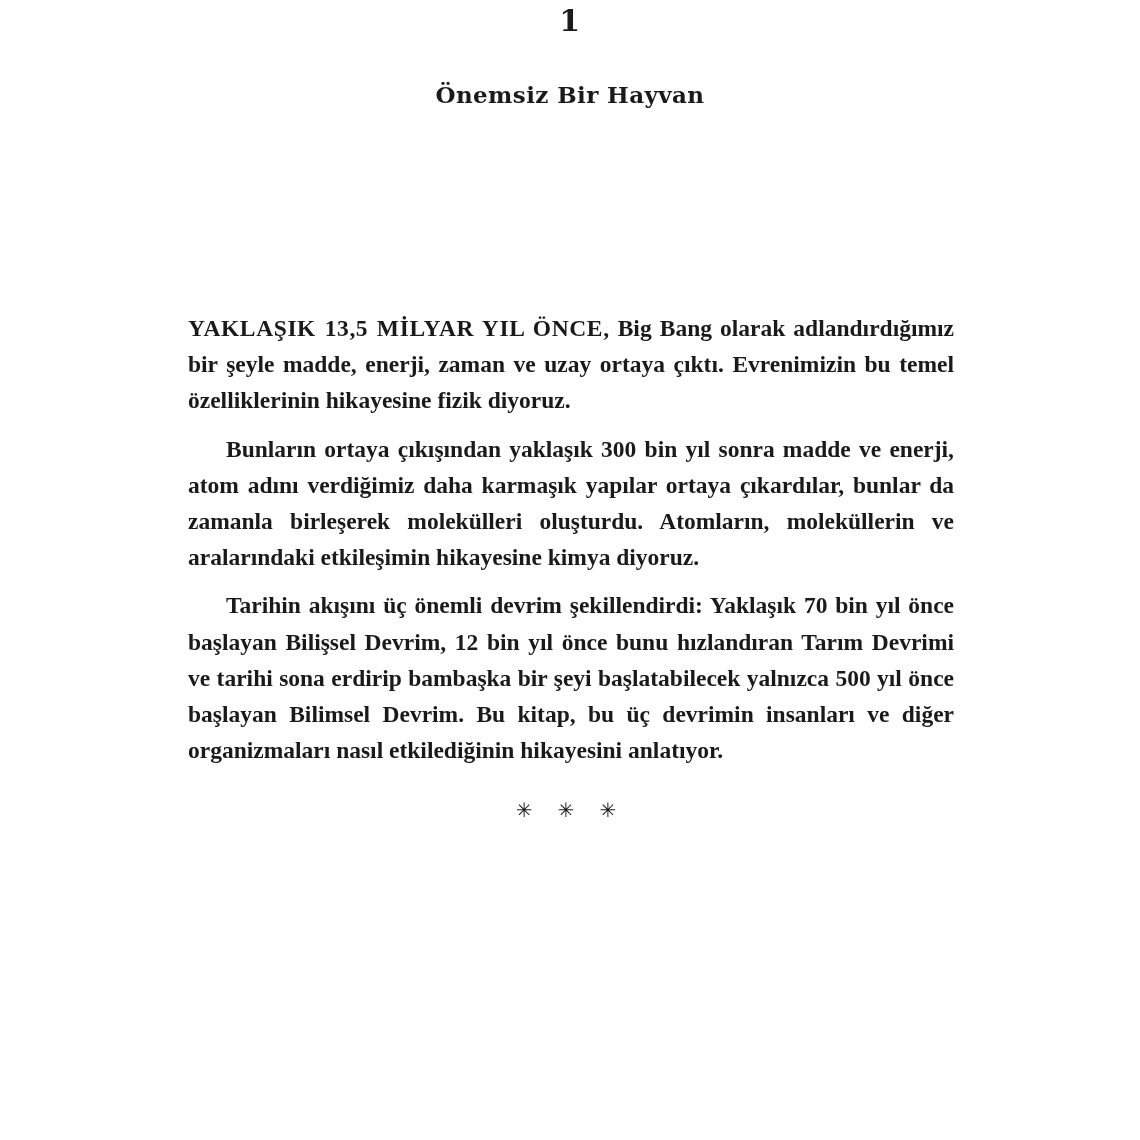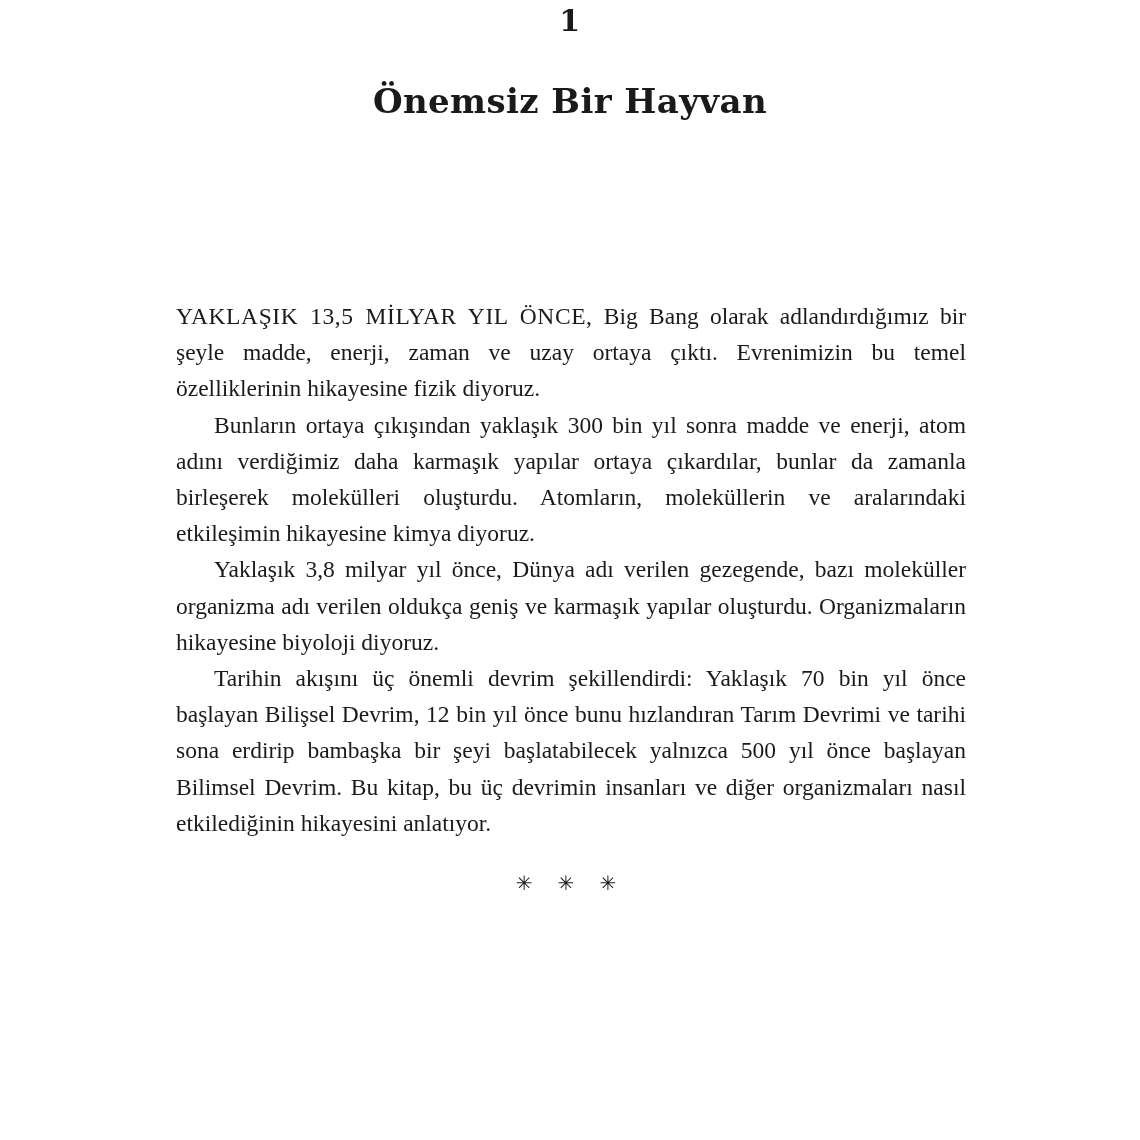--- a/index.html
+++ b/index.html
@@ -20,39 +20,40 @@
     text-align: center;
     font-size: 30px;
     font-weight: bold;
     letter-spacing: 0.5px;
     margin-top: 4px;
     line-height: 1.1;
     font-family: "DejaVu Serif", "Liberation Serif", serif;
   }
   .chapter-title {
     text-align: center;
-    font-size: 34px;
+    font-size: 23px;
     font-weight: bold;
     letter-spacing: 0.4px;
     margin-top: 44px;
     font-family: "DejaVu Serif", "Liberation Serif", serif;
   }
   .body-block {
     position: absolute;
     left: 176px;
     width: 790px;
     top: 298px;
   }
   p.para {
-    margin: 0;
+    margin: 12px;
     font-size: 23.5px;
     line-height: 36.2px;
     text-align: justify;
     text-justify: inter-word;
     hyphens: manual;
+    font-weight: bold;
   }
   p.para + p.para {
     text-indent: 38px;
   }
   .smallcaps {
     font-variant: small-caps;
     letter-spacing: 0.6px;
     font-size: 23.5px;
   }
   em {
@@ -76,21 +77,20 @@
 
   <div class="chapter-number">1</div>
   <div class="chapter-title">Önemsiz Bir Hayvan</div>
 
   <div class="body-block">
 
     <p class="para"><span class="smallcaps">YAKLAŞIK 13,5 MİLYAR YIL ÖNCE,</span><span> Big Bang olarak adlandırdığımız bir şeyle madde, enerji, zaman ve uzay ortaya çıktı. Evrenimizin bu temel özelliklerinin hikayesine fizik diyoruz.</span></p>
 
     <p class="para">Bunların ortaya çıkışından yaklaşık 300 bin yıl sonra madde ve enerji, atom adını verdiğimiz daha karmaşık yapılar ortaya çıkardılar, bunlar da zamanla birleşerek molekülleri oluşturdu. Atomların, moleküllerin ve aralarındaki etkileşimin hikayesine kimya diyoruz.</p>
 
-    <p class="para">Yaklaşık 3,8 milyar yıl önce, Dünya adı verilen gezegende, bazı moleküller organizma adı verilen oldukça geniş ve karmaşık yapılar oluşturdu. Organizmaların hikayesine biyoloji diyoruz.</p>
 
 
     <p class="para">Tarihin akışını üç önemli devrim şekillendirdi: Yaklaşık 70 bin yıl önce başlayan Bilişsel Devrim, 12 bin yıl önce bunu hızlandıran Tarım Devrimi ve tarihi sona erdirip bambaşka bir şeyi başlatabilecek yalnızca 500 yıl önce başlayan Bilimsel Devrim. Bu kitap, bu üç devrimin insanları ve diğer organizmaları nasıl etkilediğinin hikayesini anlatıyor.</p>
 
     <div class="divider">✳ ✳ ✳</div>
 
 
   </div>
 </div>
 

